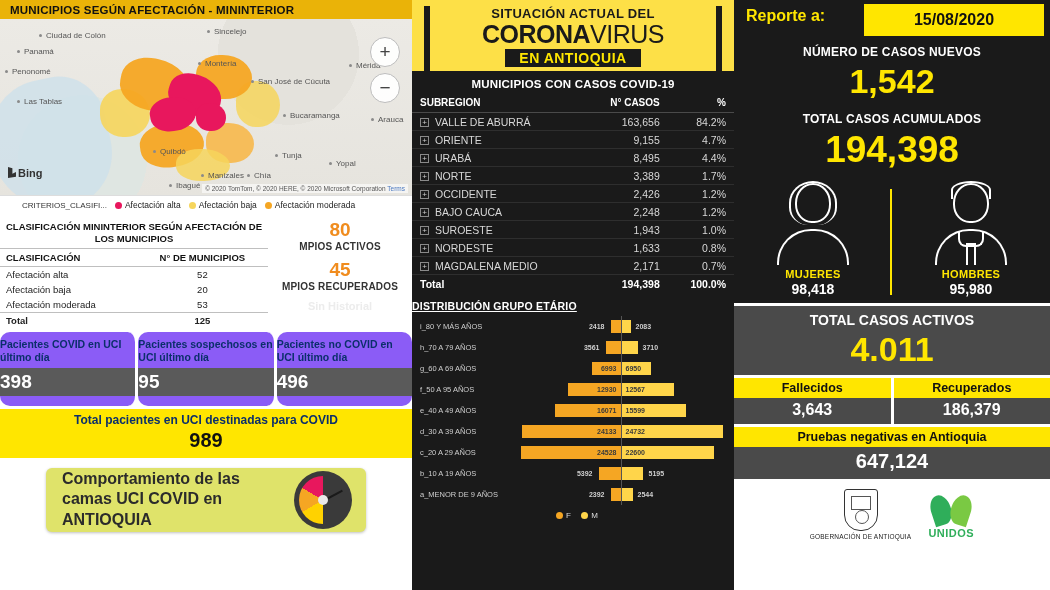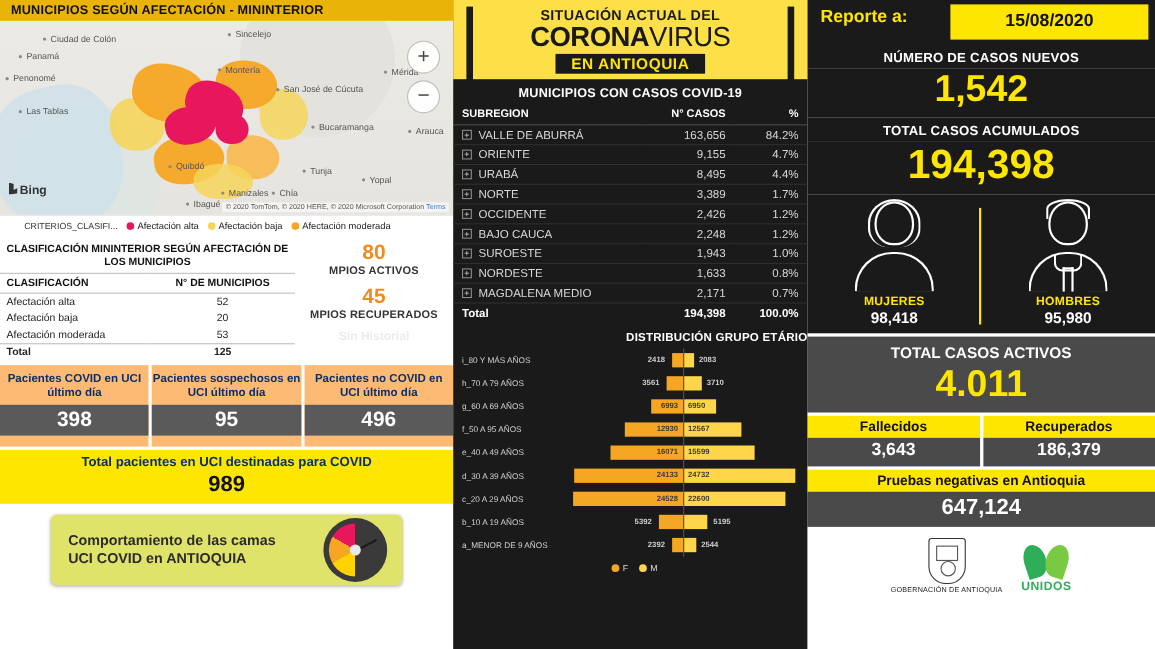--- a/index.html
+++ b/index.html
@@ -108,43 +108,44 @@
   .clasif-right {
     width: 144px; text-align: center; padding-top: 4px; position: relative;
   }
   .big-orange { color: #f08c1e; font-weight: bold; font-size: 19px; line-height: 1.05; }
   .sub-orange { color: #333; font-weight: bold; font-size: 10px; letter-spacing: .2px; margin-top: 1px; }
   .ghost { color: #ececec; font-weight: bold; font-size: 11px; margin-top: 8px; }
 
   
   .uci-row { display: flex; height: 74px; margin-top: 4px; }
   .uci-cell {
-    flex: 1; background: #fdba74; text-align: center; padding-top: 6px;
+    flex: 1; background: #8b5cf6; padding-top: 6px;
     border-right: 3px solid #fff;
+    border-radius: 10px;
   }
   .uci-cell:last-child { border-right: 0; }
   .uci-cell .lbl { font-size: 10.5px; font-weight: bold; color: #0b2f6b; line-height: 1.22; }
   .uci-cell .val {
     background: #5a5a5a; color: #fff; font-size: 19px; font-weight: bold;
     margin-top: 5px; padding: 3px 0;
   }
   .uci-total {
     margin-top: 3px; background: #ffe600; text-align: center; padding: 4px 0 6px;
   }
   .uci-total .lbl { font-size: 12px; font-weight: bold; color: #0b2f6b; }
   .uci-total .val { font-size: 20px; font-weight: bold; color: #111; margin-top: 2px; }
 
   
   .gauge-wrap {
     margin: 10px auto 0; width: 320px; height: 64px; background: #dfe36a;
     border-radius: 6px; display: flex; align-items: center; position: relative;
     box-shadow: 0 1px 3px rgba(0,0,0,.25);
   }
   .gauge-text {
-    font-size: 13px; font-weight: bold; color: #2b2b2b; line-height: 1.3;
+    font-size: 16px; font-weight: bold; color: #2b2b2b; line-height: 1.3;
     padding-left: 16px; width: 210px;
   }
   .gauge {
     position: absolute; right: 14px; top: 3px; width: 58px; height: 58px;
     border-radius: 50%; background: #3a3a3a; display: flex; align-items: center; justify-content: center;
   }
   .gauge-inner {
     width: 48px; height: 48px; border-radius: 50%;
     background: conic-gradient(from 180deg, #ffd200 0deg 60deg, #f5a623 60deg 120deg, #e8175d 120deg 180deg, #3a3a3a 180deg 360deg);
     position: relative;
@@ -187,22 +188,22 @@
   table.mtab td { padding: 2.5px 8px; border-bottom: 1px solid #2e2e2e; color: #d8d8d8; }
   table.mtab td.r { text-align: right; }
   table.mtab tr.tot td { color: #fff; font-weight: bold; border-top: 1px solid #5a5a5a; border-bottom: none; }
   .exp {
     display: inline-block; width: 9px; height: 9px; border: 1px solid #8a8a8a;
     color: #cfcfcf; font-size: 8px; line-height: 7px; text-align: center;
     margin-right: 6px; vertical-align: 1px;
   }
 
   .dist-title {
-    color: #fff; font-size: 10.5px; font-weight: bold; text-align: right;
-    padding: 8px 0 4px; letter-spacing: .2px;
+    color: #fff; font-size: 10.5px; font-weight: bold; text-align: left;
+    padding: 8px 0 4px; letter-spacing: .2px; text-decoration: underline;
   }
   .pyr { padding: 0 8px; }
   .pyr-row { display: flex; align-items: center; height: 21px; }
   .pyr-lbl { width: 96px; font-size: 7.5px; color: #cfcfcf; text-align: left; }
   .pyr-side { flex: 1; display: flex; align-items: center; position: relative; height: 15px; }
   .pyr-left { justify-content: flex-end; }
   .pyr-bar { height: 13px; background: #ffb81c; }
   .pyr-bar.f { background: #f5a623; }
   .pyr-bar.m { background: #ffd54a; }
   .pyr-num { font-size: 7px; color: #3a3a3a; font-weight: bold; position: absolute; }

